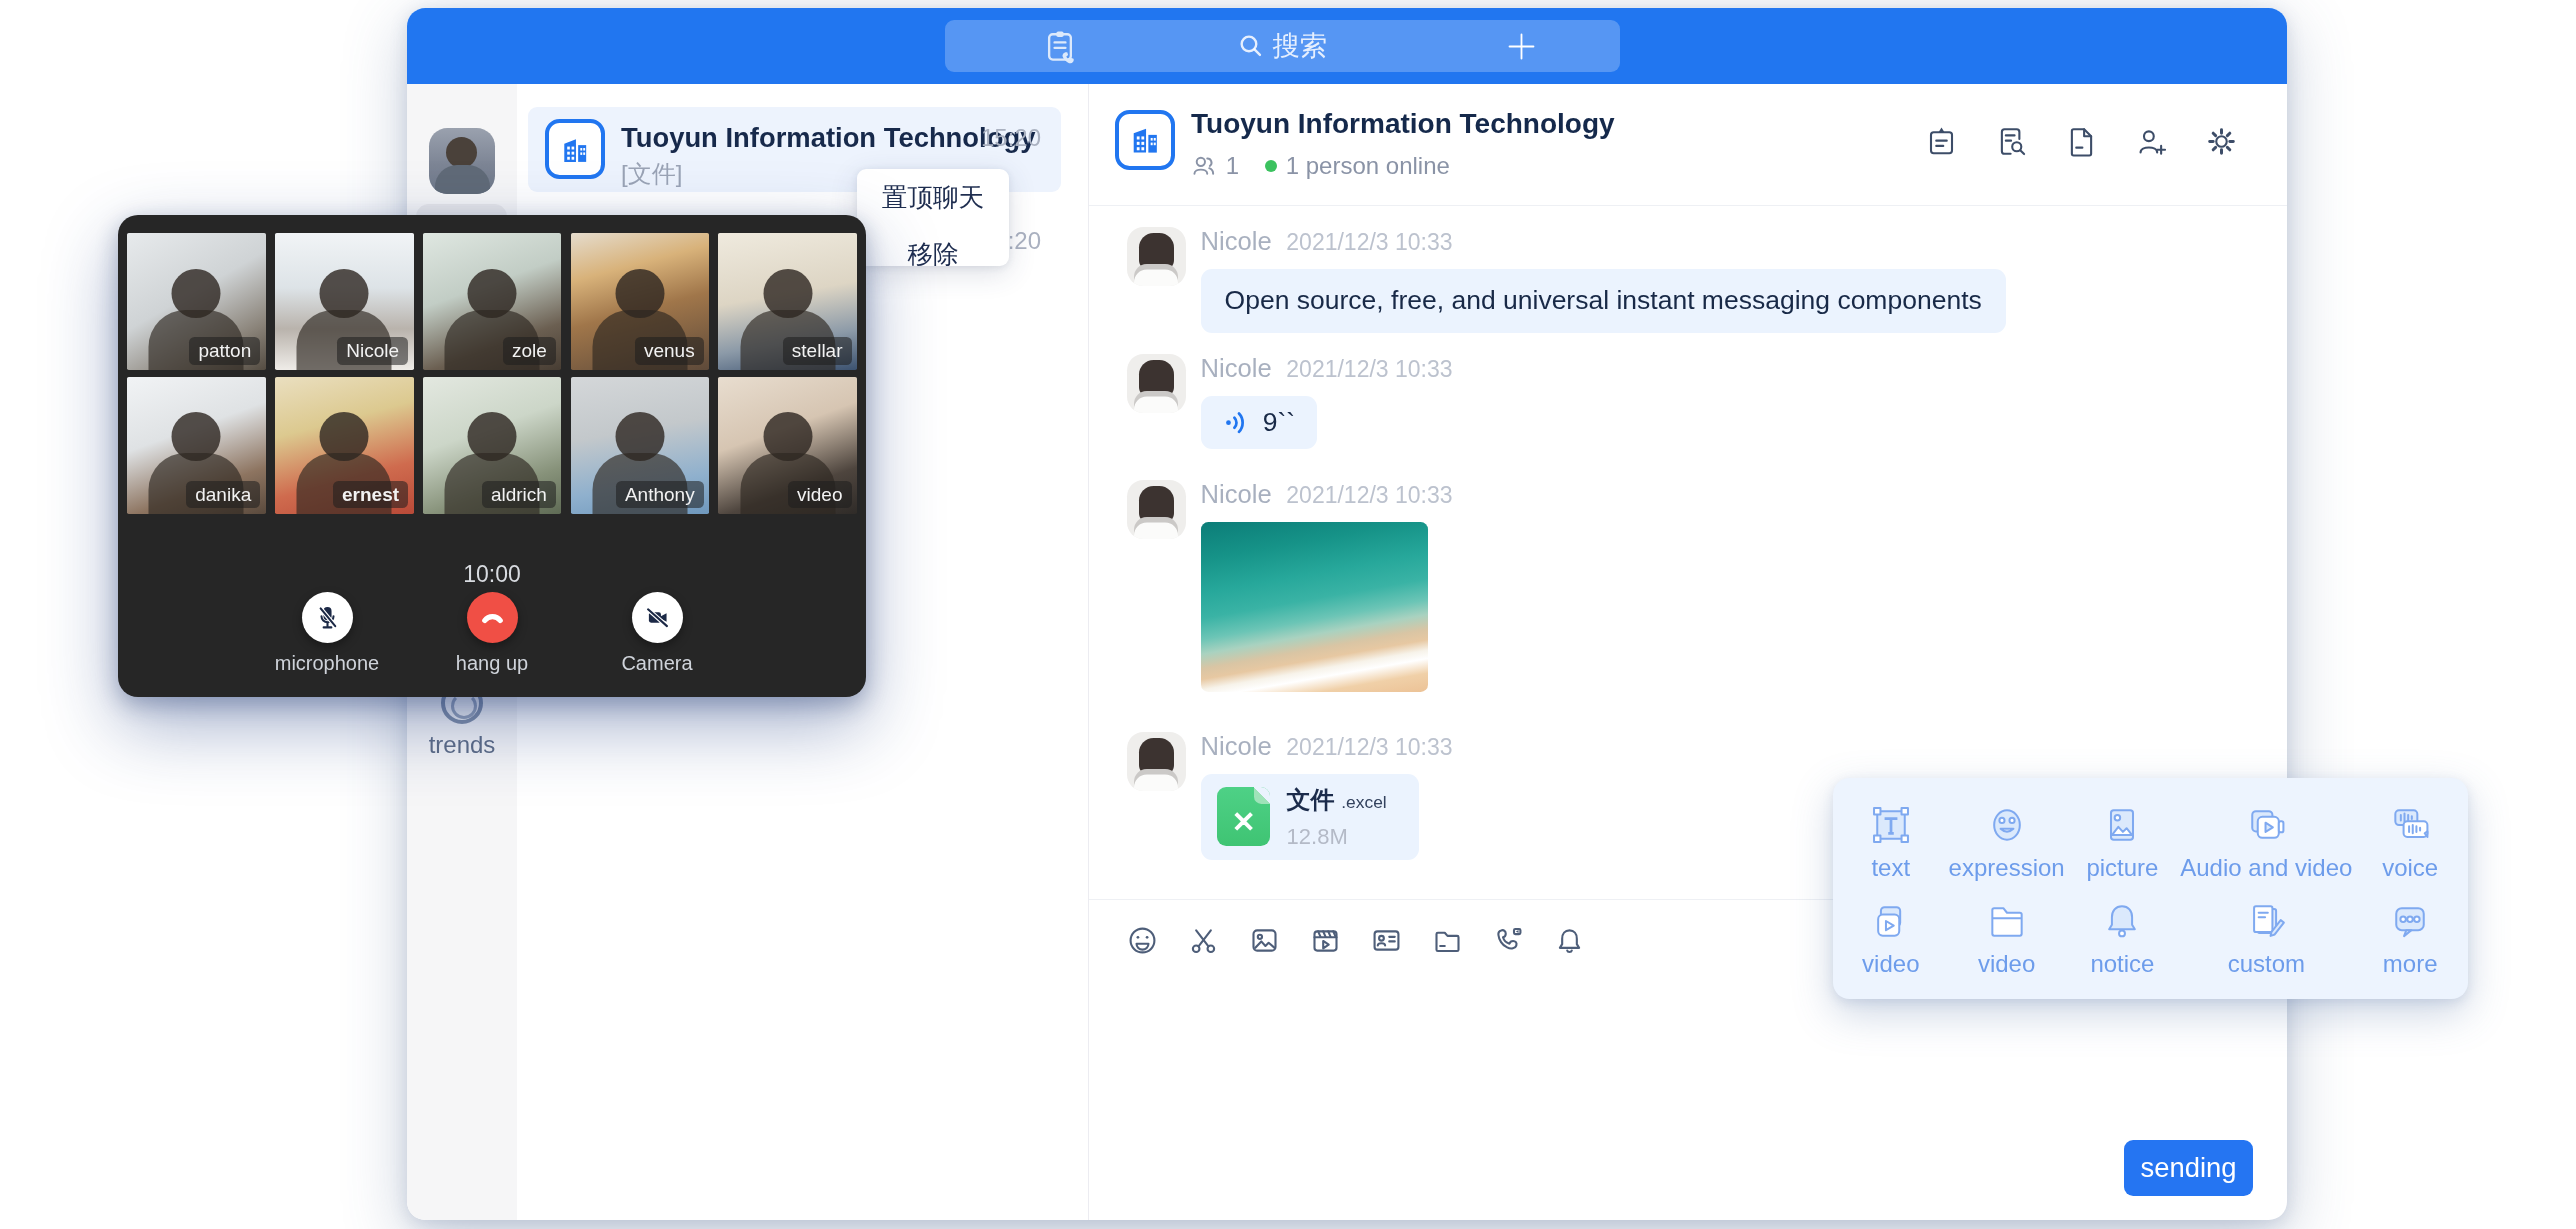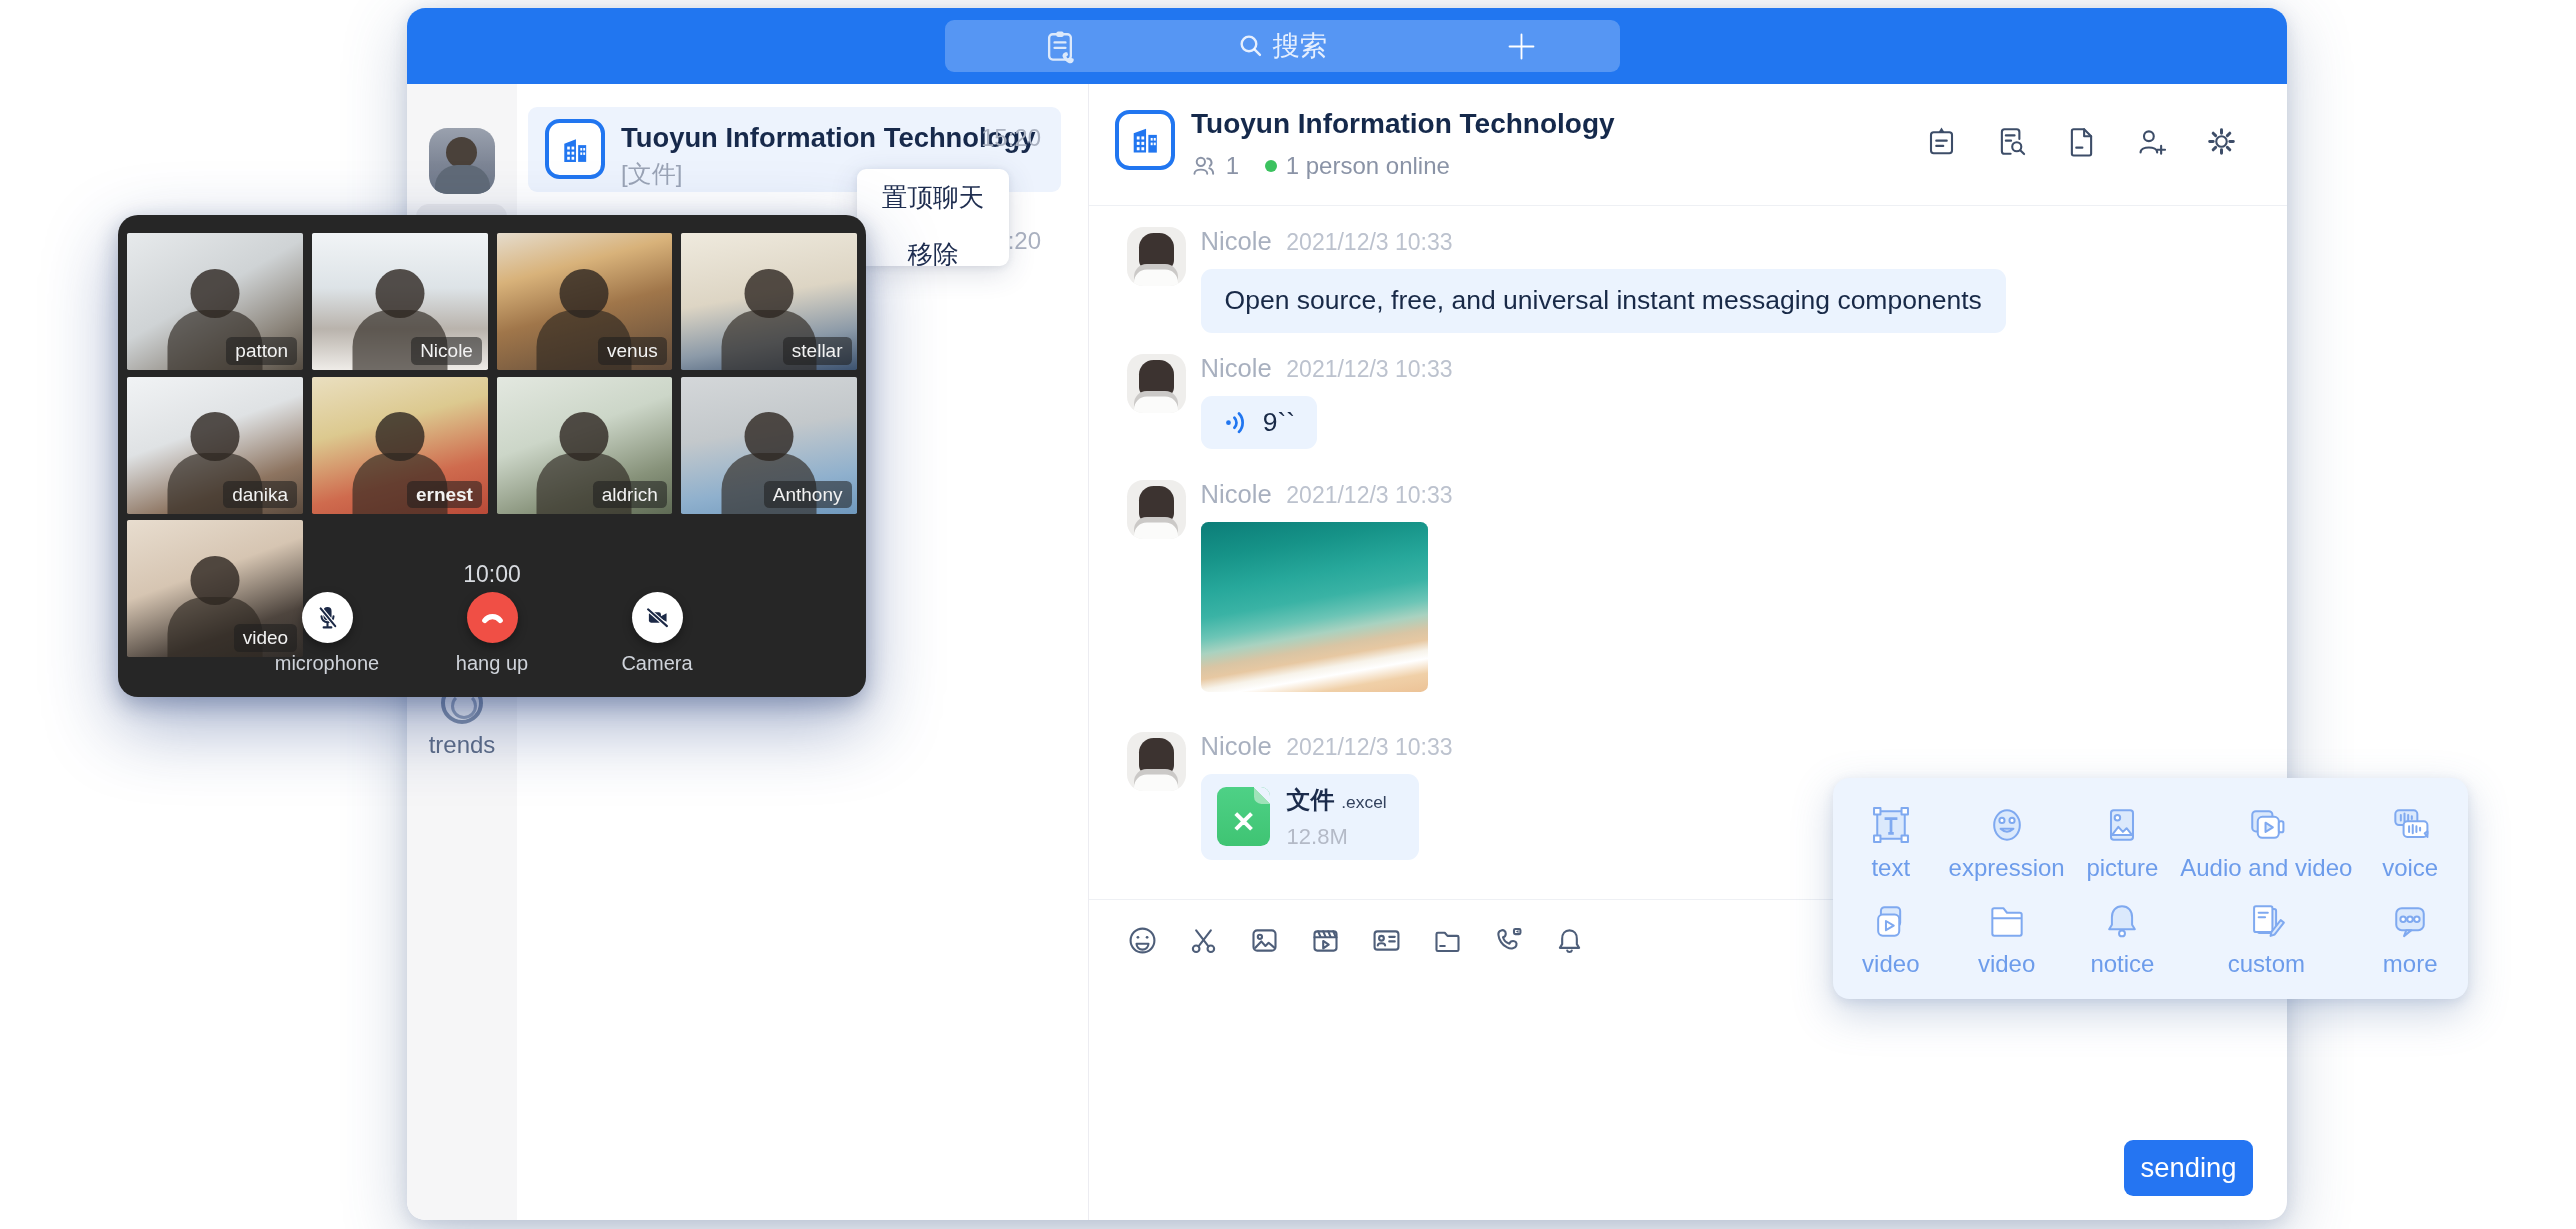--- a/index.html
+++ b/index.html
@@ -92,21 +92,21 @@
     font-size:27.4px; border:none; border-radius:9.1px; display:flex; align-items:center; justify-content:center; cursor:pointer; }
 
   
   .context-menu { position:absolute; left:857px; top:169px; width:152px; height:97px; background:#fff; border-radius:9.1px;
     box-shadow:0 7.3px 27.4px rgba(50,65,100,.16), 0 1.8px 7.3px rgba(50,65,100,.10); z-index:30; overflow:hidden; }
   .menu-item { height:57px; display:flex; align-items:center; justify-content:center; font-size:25.6px; color:#1e2d4f; cursor:pointer; }
 
   
   .call-overlay { position:absolute; left:118px; top:215px; width:748px; height:482px; background:#262626; border-radius:20px;
     box-shadow:0 27.4px 73px rgba(30,60,130,.40), 0 7.3px 22px rgba(20,40,90,.30); z-index:40; }
-  .tiles { position:absolute; left:9.1px; top:18.3px; width:730px; display:grid; grid-template-columns:repeat(4,1fr);
+  .tiles { position:absolute; left:9.1px; top:18.3px; width:730px; display:grid; grid-template-columns:repeat(5,1fr);
     grid-auto-rows:137px; gap:6.4px 9.1px; }
   .tile { position:relative; overflow:hidden; border-radius:1.8px; }
   .tile::before { content:""; position:absolute; left:50%; top:26%; width:49px; height:49px; border-radius:50%;
     transform:translateX(-50%); background:rgba(45,38,32,.80); }
   .tile::after { content:""; position:absolute; left:50%; top:56%; width:95px; height:64px; border-radius:37px 37px 0 0;
     transform:translateX(-50%); background:rgba(45,38,32,.65); }
   .tile-name { position:absolute; right:5.5px; bottom:5.5px; background:rgba(30,30,30,.55); color:#f2f2f2; font-size:19px;
     padding:2.7px 9.1px; border-radius:5.5px; z-index:2; }
   .t0 { background:linear-gradient(150deg,#e7eaec 0%,#cfd3d5 45%,#8a8379 78%,#544c42 100%); }
   .t1 { background:linear-gradient(180deg,#f1f4f6 0%,#dde3e7 40%,#b9b3ac 70%,#efece8 100%); }
@@ -389,20 +389,23 @@
   </div>
 
   <div class="call-overlay">
     <div class="tiles">
       <div class="tile t0">
           <span class="tile-name">patton</span>
         </div>
       <div class="tile t1">
           <span class="tile-name">Nicole</span>
         </div>
+      <div class="tile t2">
+          <span class="tile-name">zole</span>
+        </div>
       <div class="tile t3">
           <span class="tile-name">venus</span>
         </div>
       <div class="tile t4">
           <span class="tile-name">stellar</span>
         </div>
       <div class="tile t5">
           <span class="tile-name">danika</span>
         </div>
       <div class="tile t6">

